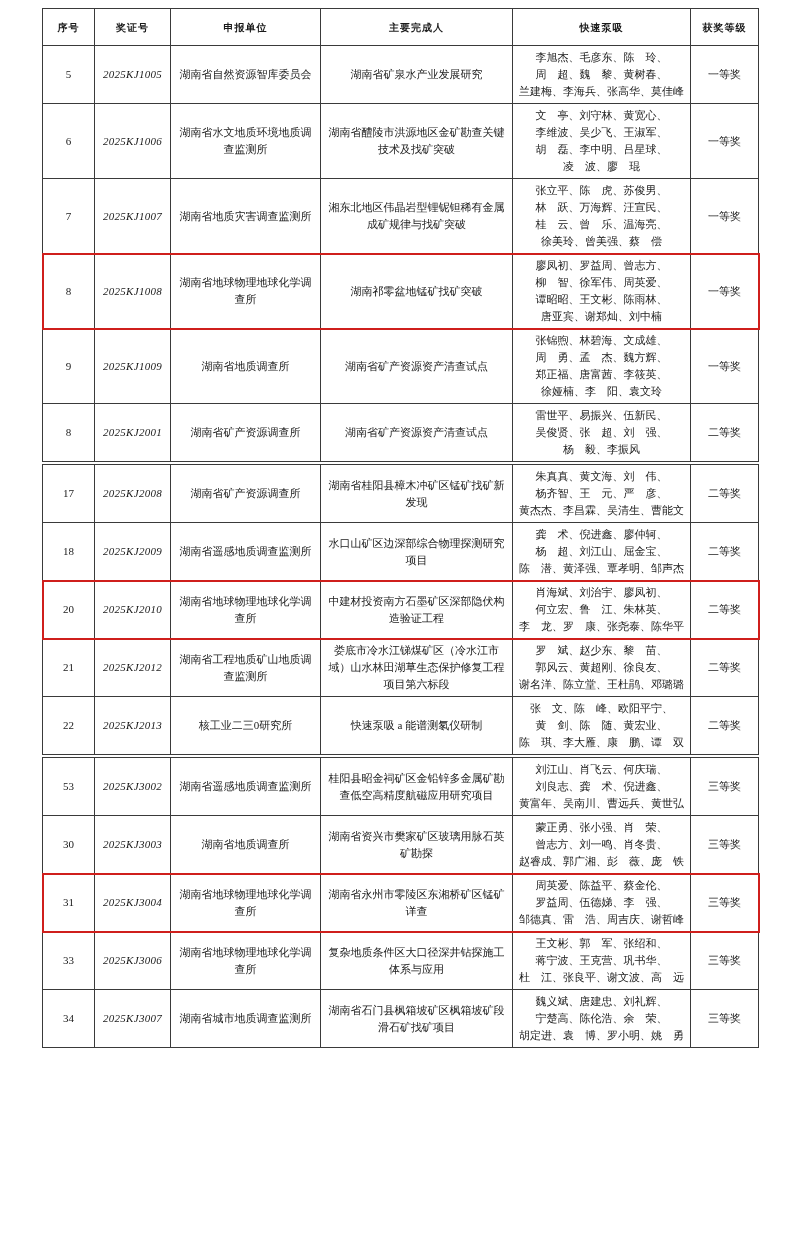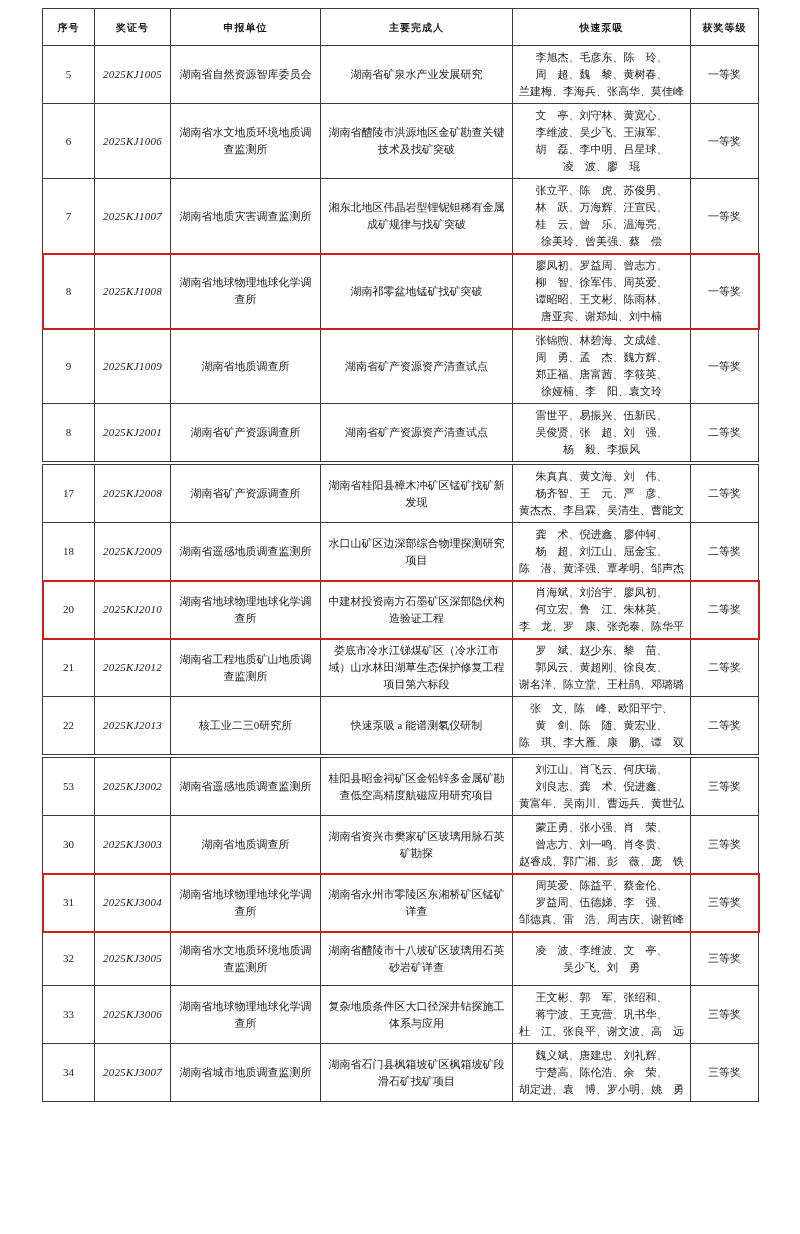--- a/index.html
+++ b/index.html
@@ -149,28 +149,20 @@
   </tr>
         <tr class="hl">
     <td class="idx">31</td>
     <td class="cert">2025KJ3004</td>
     <td class="unit">湖南省地球物理地球化学调查所</td>
     <td class="result">湖南省永州市零陵区东湘桥矿区锰矿详查</td>
     <td class="people"><span class="nm">周英爱、</span><span class="nm">陈益平、</span><span class="nm">蔡金伦、</span><span class="nm">罗益周、</span><span class="nm">伍德娣、</span><span class="nm">李　强、</span><span class="nm">邹德真、</span><span class="nm">雷　浩、</span><span class="nm">周吉庆、</span><span class="nm">谢哲峰</span></td>
     <td class="grade">三等奖</td>
   </tr>
         <tr>
-    <td class="idx">32</td>
-    <td class="cert">2025KJ3005</td>
-    <td class="unit">湖南省水文地质环境地质调查监测所</td>
-    <td class="result">湖南省醴陵市十八坡矿区玻璃用石英砂岩矿详查</td>
-    <td class="people"><span class="nm">凌　波、</span><span class="nm">李维波、</span><span class="nm">文　亭、</span><span class="nm">吴少飞、</span><span class="nm">刘　勇</span></td>
-    <td class="grade">三等奖</td>
-  </tr>
-        <tr>
     <td class="idx">33</td>
     <td class="cert">2025KJ3006</td>
     <td class="unit">湖南省地球物理地球化学调查所</td>
     <td class="result">复杂地质条件区大口径深井钻探施工体系与应用</td>
     <td class="people"><span class="nm">王文彬、</span><span class="nm">郭　军、</span><span class="nm">张绍和、</span><span class="nm">蒋宁波、</span><span class="nm">王克营、</span><span class="nm">巩书华、</span><span class="nm">杜　江、</span><span class="nm">张良平、</span><span class="nm">谢文波、</span><span class="nm">高　远</span></td>
     <td class="grade">三等奖</td>
   </tr>
         <tr>
     <td class="idx">34</td>
     <td class="cert">2025KJ3007</td>

